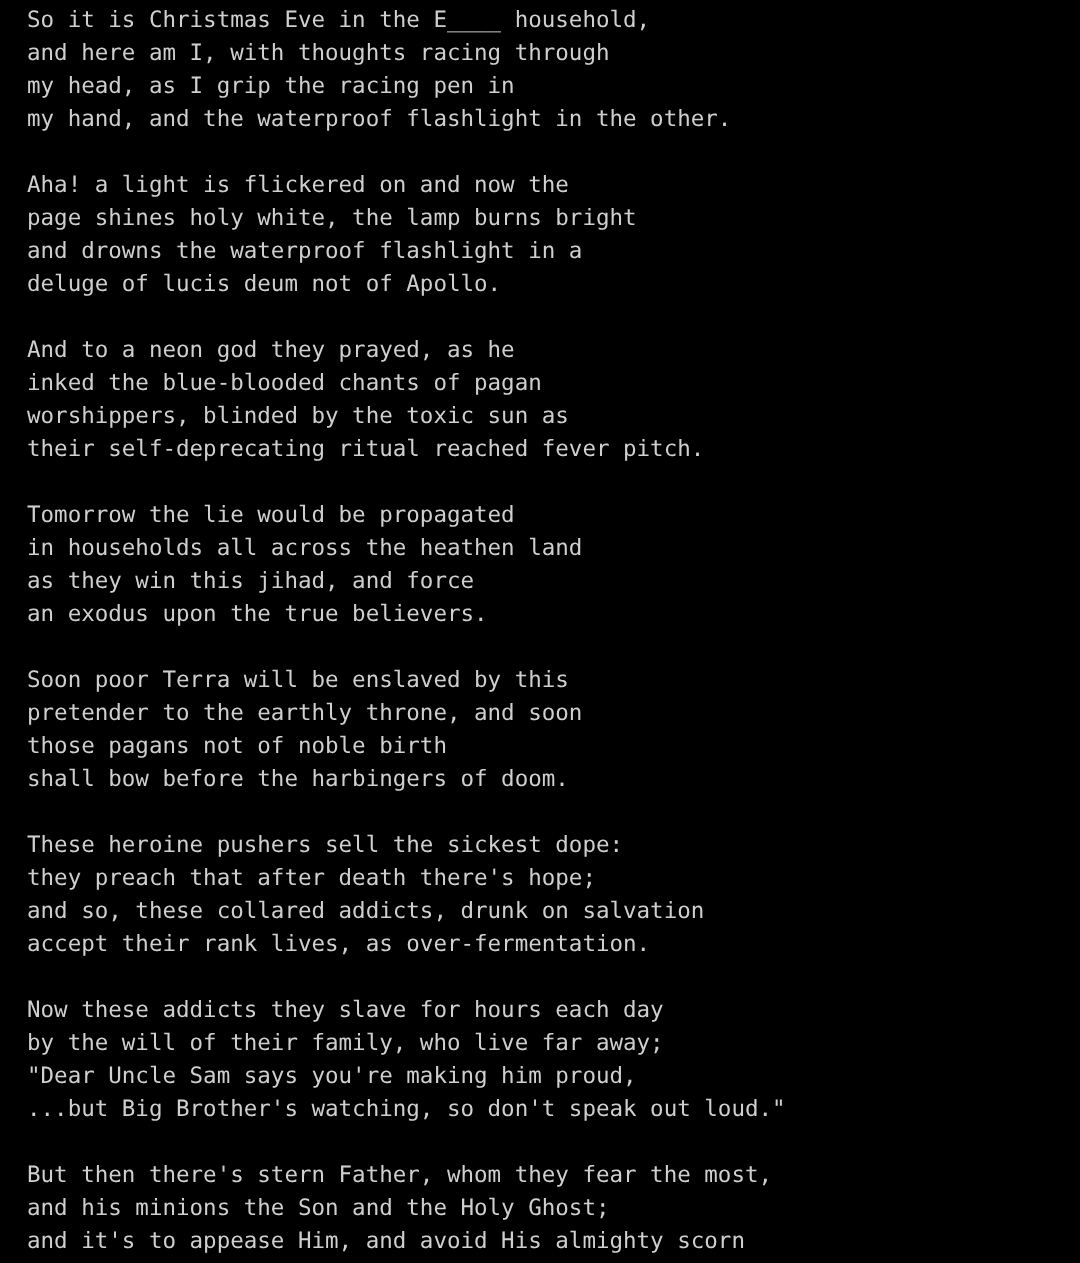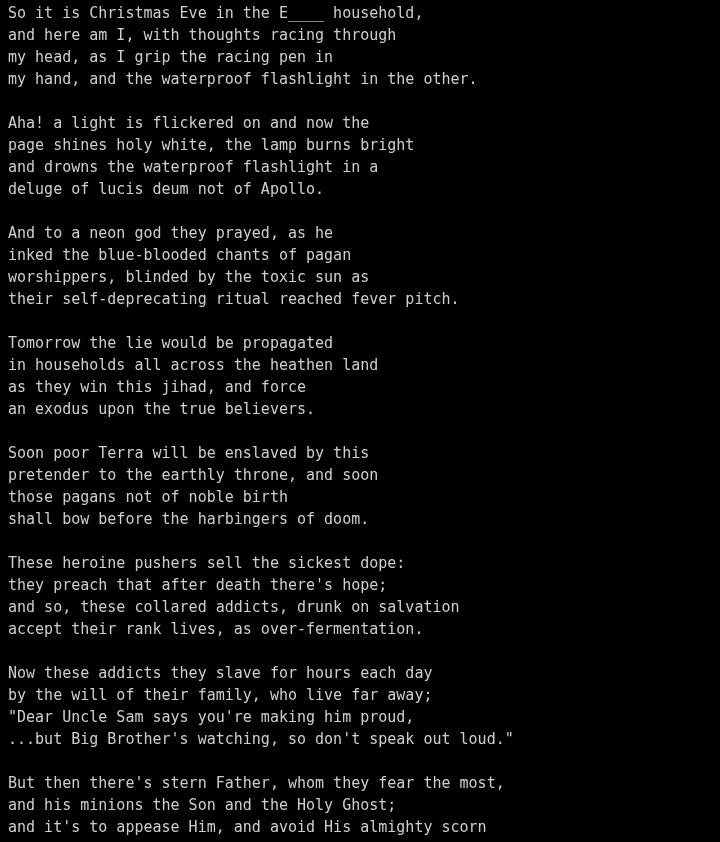--- a/index.html
+++ b/index.html
@@ -13,21 +13,21 @@
   #poem {
     font-family: "DejaVu Sans Mono", "Liberation Mono", monospace;
     font-size: 15px;
     line-height: 22px;
     color: #cfcfcf;
     letter-spacing: 0px;
     padding: 2px 0 0 2px;
     white-space: pre;
   }
   .stanza {
-    margin: 0 0 22px 6px;
+    margin: 0 0 22px 16px;
   }
   .stanza:last-child {
     margin-bottom: 0;
   }
   .line {
     white-space: pre;
   }
 </style>
 </head>
 <body style="background: rgb(0, 0, 0);">

